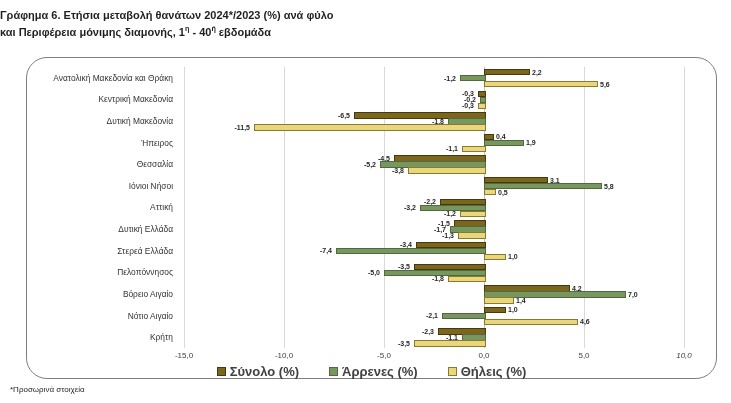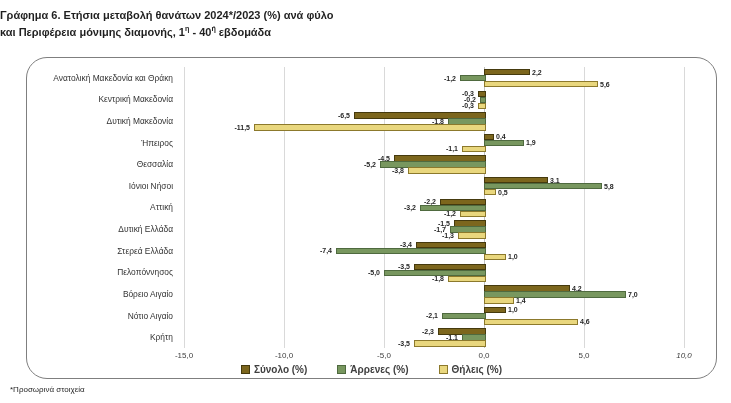--- a/index.html
+++ b/index.html
@@ -17,21 +17,21 @@
   .plot{position:absolute;left:157px;top:9px;width:500px;height:281px;}
   .gridline{position:absolute;top:0;bottom:0;width:1px;background:#d9d9d9;}
   .zeroline{position:absolute;top:0;bottom:0;width:1px;background:#bfbfbf;}
   .bar{position:absolute;height:4.4px;border:1px solid;box-sizing:content-box;}
   .bar-label{position:absolute;font-size:7px;font-weight:bold;color:#262626;
              white-space:nowrap;line-height:7px;}
   .x-axis{position:absolute;left:157px;top:293px;width:500px;height:11px;}
   .x-tick{position:absolute;transform:translateX(-50%);font-size:8px;color:#404040;}
   .legend{position:absolute;left:0;top:306px;width:689px;display:flex;
           justify-content:center;gap:30px;align-items:center;}
-  .legend-item{display:flex;align-items:center;gap:4px;font-size:10px;
+  .legend-item{display:flex;align-items:center;gap:4px;font-size:13px;
                font-weight:bold;color:#404040;}
   .legend-swatch{width:7px;height:7px;border:1px solid;display:inline-block;}
   .footnote{position:absolute;left:10px;top:385px;font-size:8px;color:#262626;}
 </style>
 </head>
 <body>
 
 <div class="title">
   <div>Γράφημα 6. Ετήσια μεταβολή θανάτων 2024*/2023 (%) ανά φύλο</div>
   <div><span>και Περιφέρεια μόνιμης διαμονής, 1</span><sup>η</sup><span> - 40</span><sup>ή</sup><span> εβδομάδα</span></div>

